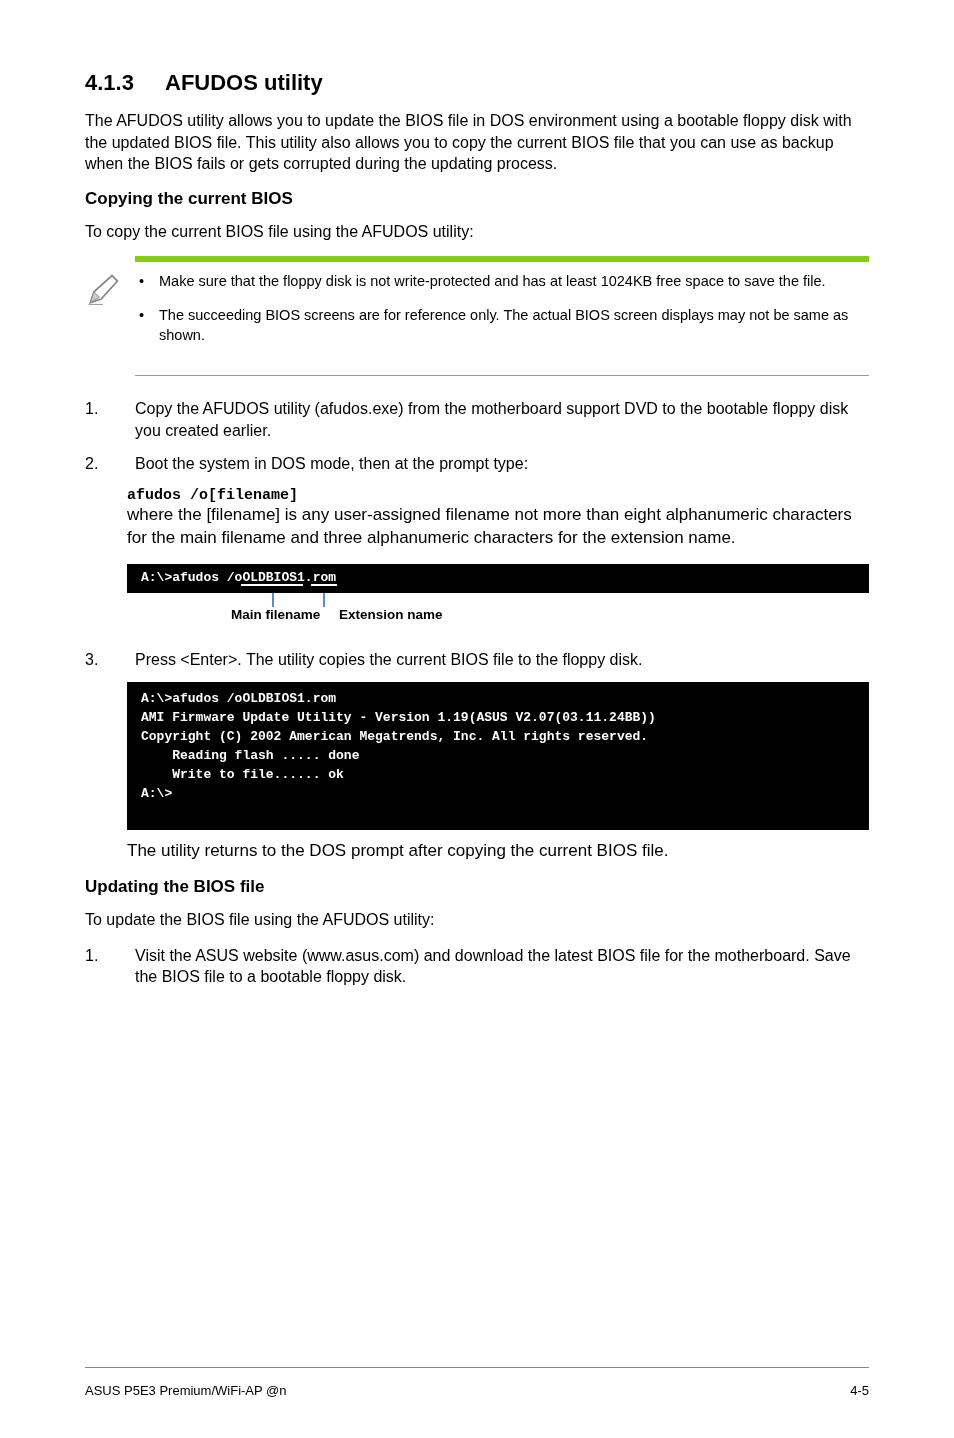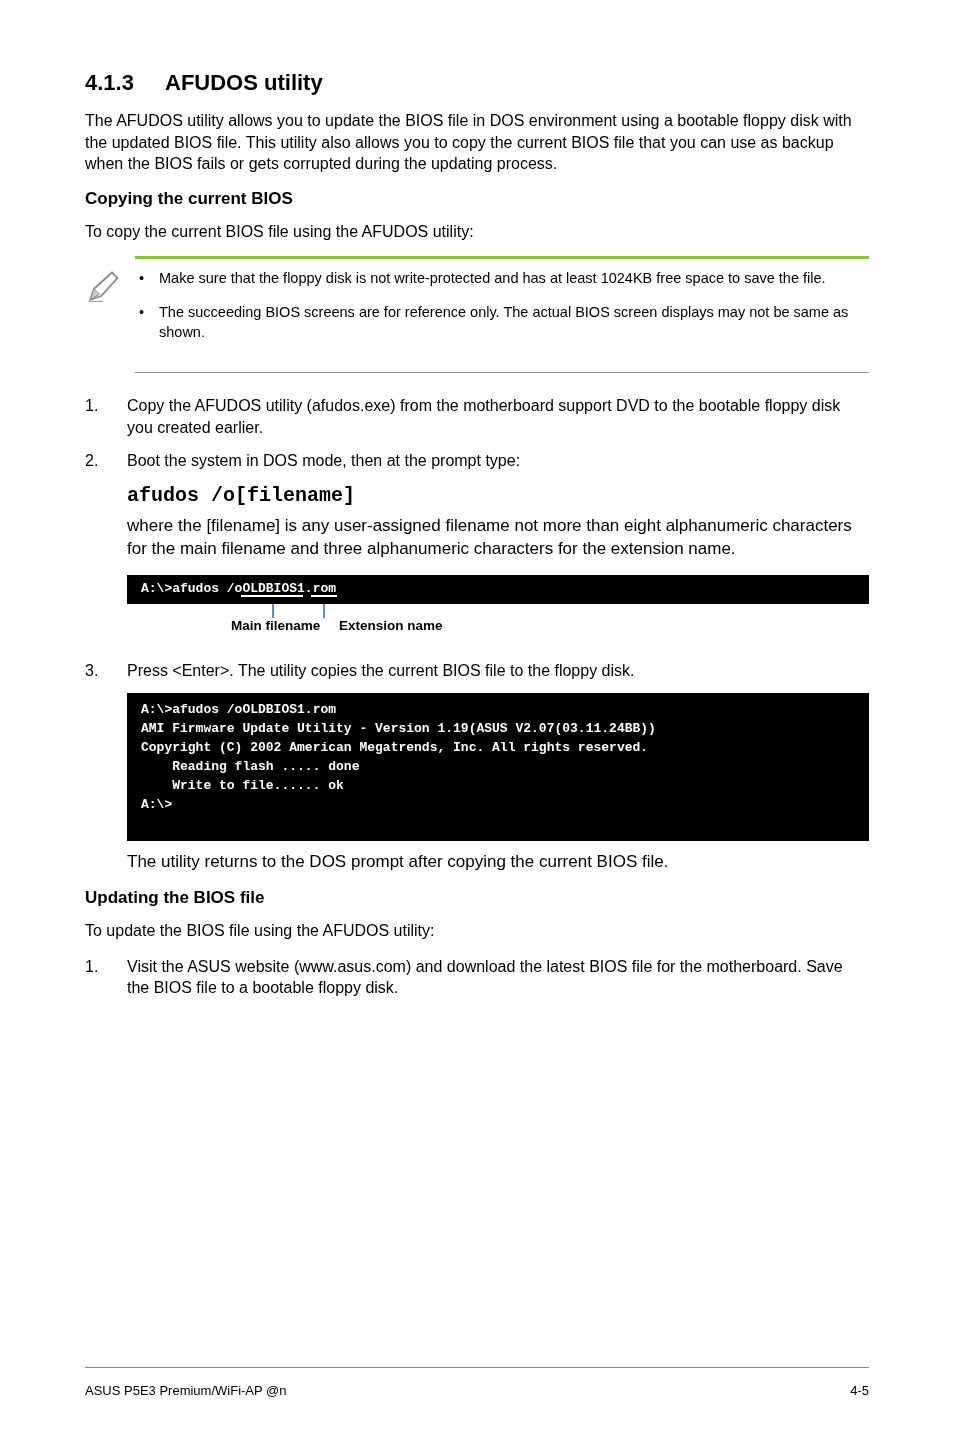--- a/index.html
+++ b/index.html
@@ -24,21 +24,21 @@
       margin-bottom: 14px;
     }
     .sub-heading {
       font-size: 17px;
       font-weight: bold;
       margin-top: 10px;
       margin-bottom: 12px;
     }
     .note-box {
       margin: 12px 0 22px 50px;
-      border-top: 3px solid #84cc16;
+      border-top: 6px solid #84cc16;
       border-bottom: 1px solid #999;
       padding: 10px 10px 10px 0;
       position: relative;
     }
     .note-icon {
       position: absolute;
       left: -50px;
       top: 10px;
       width: 36px;
       height: 36px;
@@ -56,26 +56,26 @@
       position: absolute;
       left: -20px;
     }
     .ol-row {
       display: flex;
       font-size: 16px;
       line-height: 1.35;
       margin-bottom: 12px;
     }
     .ol-num { width: 42px; flex: 0 0 42px; }
-    .ol-body { flex: 1; }
+    .ol-body { flex: 1; margin-left: 8px; }
     .cmd-bold {
       font-family: "Courier New", monospace;
       font-weight: bold;
-      font-size: 20px;
-      margin: 4px 0 8px 42px;
+      font-size: 15px;
+      margin: 4px 0 0 42px;
     }
     .indent-para {
       font-size: 17px;
       line-height: 1.35;
       margin: 0 0 14px 42px;
     }
     .terminal {
       background: #000;
       color: #fff;
       font-family: "Courier New", monospace;

